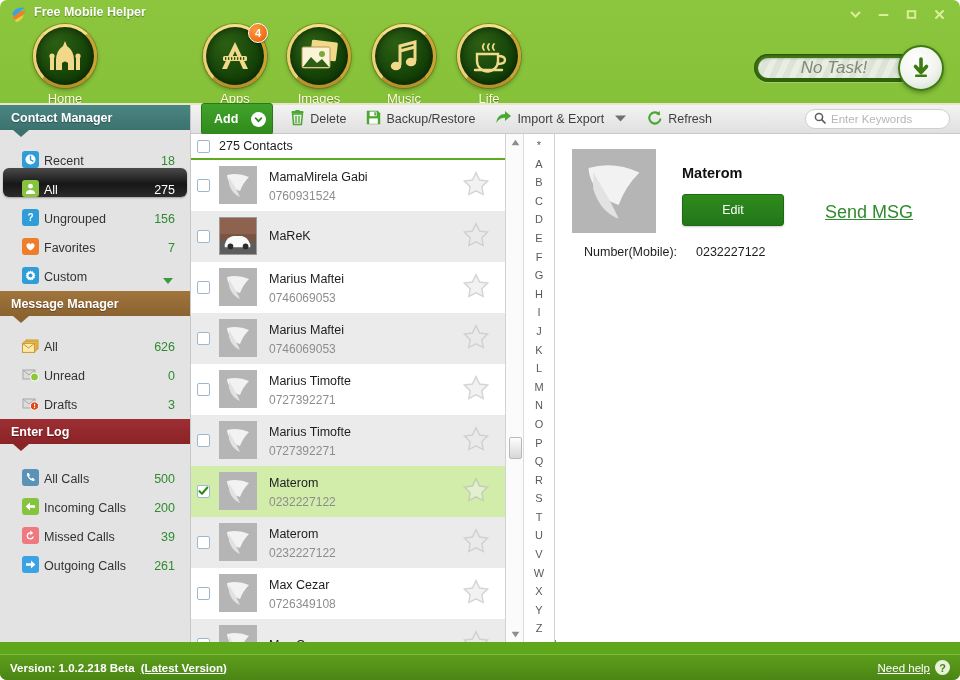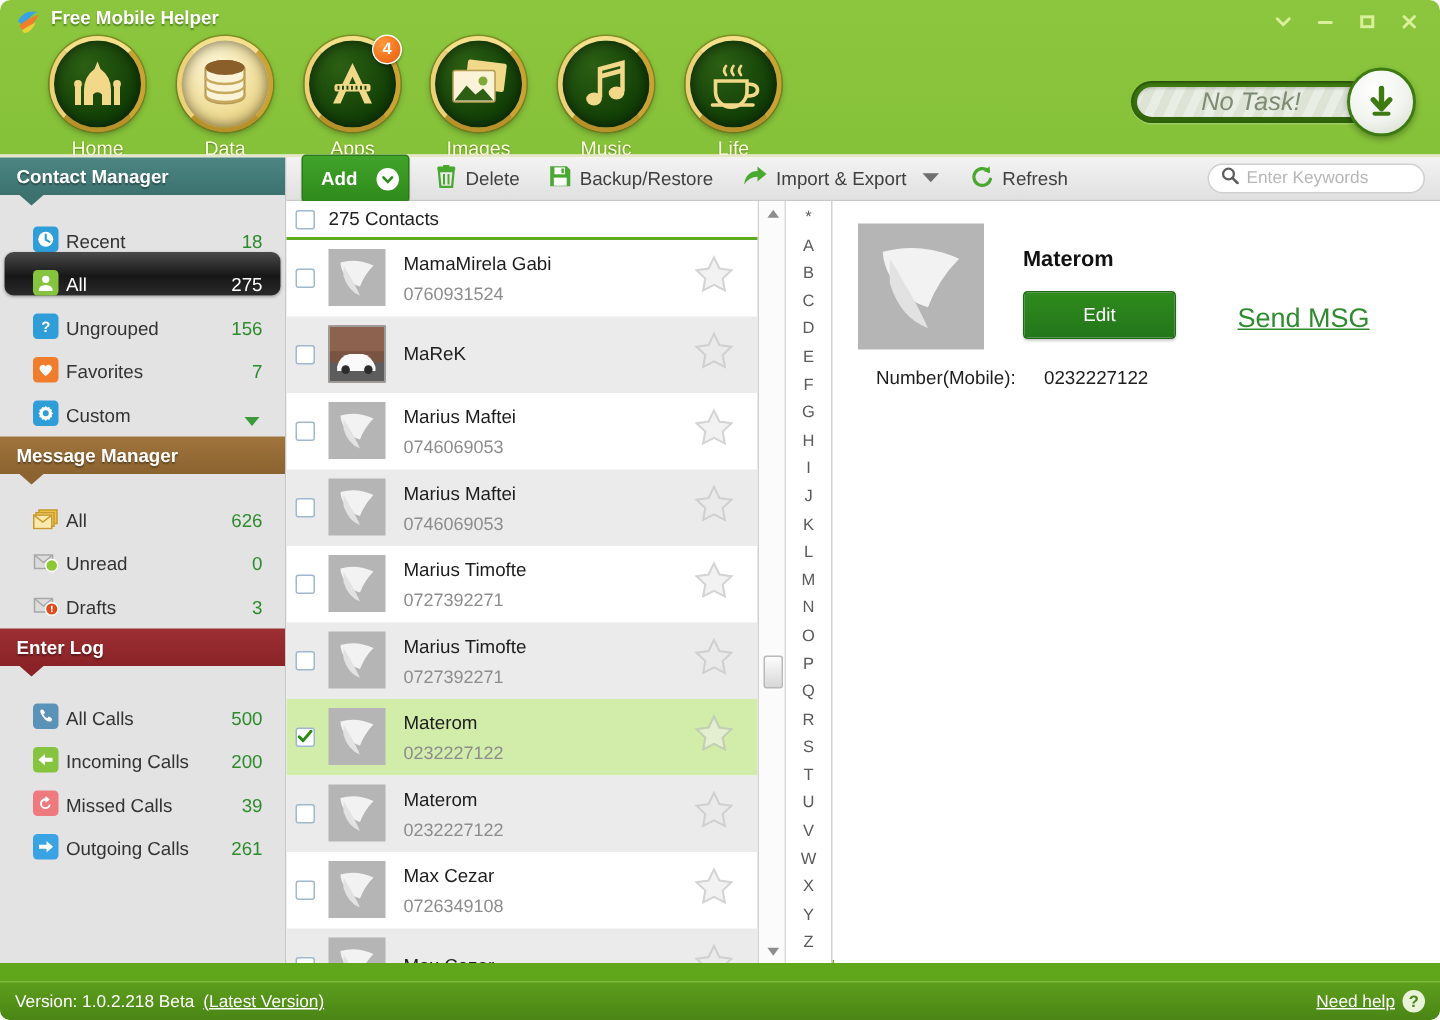--- a/index.html
+++ b/index.html
@@ -238,21 +238,21 @@
   }
   .d-lbl { position:absolute; left:28px; top:111px; font-size:12.5px; color:#1d1d1d; }
   .d-val { position:absolute; left:140px; top:111px; font-size:12.5px; color:#1d1d1d; }
 
   
   .status {
     position:absolute; left:0; bottom:0; width:960px; height:26px;
     background:linear-gradient(180deg,#5d9e1c,#4a8515);
     display:flex; align-items:center; border-top:1px solid #7cb93a;
   }
-  .st-left { margin-left:10px; font-size:11.5px; color:#fff; }
+  .st-left { margin-left:10px; font-size:11.5px; color:#fff;font-weight:bold; }
   .st-link { color:#fff; text-decoration:underline; cursor:pointer; }
   .st-right {
     position:absolute; right:10px; display:flex; align-items:center; gap:5px;
     font-size:11.5px; color:#fff;
   }
   .st-right .qm {
     width:15px;height:15px;border-radius:50%;background:#e9f3da;color:#4a8515;
     font-size:11px;font-weight:bold;display:flex;align-items:center;justify-content:center;
     cursor:pointer;
   }
@@ -305,33 +305,20 @@
           <rect x="5" y="22" width="4" height="12" fill="#f2d98a"></rect>
           <rect x="31" y="22" width="4" height="12" fill="#f2d98a"></rect>
           <circle cx="7" cy="20" r="2.6" fill="#f2d98a"></circle>
             <circle cx="33" cy="20" r="2.6" fill="#f2d98a"></circle>
           <path d="M17 34 L17 27 Q20 24 23 27 L23 34Z" fill="#1b4a0a"></path>
         </svg>
       </div>
       <div class="navlabel">Home</div>
     </div>
 
-    <div class="navitem" style="left:105px">
-      <div class="navcircle light">
-        <svg width="42" height="42" viewBox="0 0 42 42">
-          <ellipse cx="21" cy="10" rx="13" ry="5" fill="#6b4a22"></ellipse>
-          <path d="M8 10 v19 a13 5 0 0 0 26 0 V10" fill="#fbf3d8" stroke="#b79a52" stroke-width="1.4"></path>
-          <ellipse cx="21" cy="10" rx="13" ry="5" fill="#8a5f2a"></ellipse>
-          <path d="M8 16 a13 5 0 0 0 26 0" fill="none" stroke="#c6a95f" stroke-width="1.6"></path>
-          <path d="M8 22 a13 5 0 0 0 26 0" fill="none" stroke="#c6a95f" stroke-width="1.6"></path>
-          <path d="M8 28 a13 5 0 0 0 26 0" fill="none" stroke="#c6a95f" stroke-width="1.6"></path>
-        </svg>
-      </div>
-      <div class="navlabel">Data</div>
-    </div>
 
     <div class="navitem" style="left:190px">
       <div class="navcircle">
         <svg width="42" height="40" viewBox="0 0 42 40">
           <path d="M21 6 L34 33 L29 33 L21 15 L13 33 L8 33 Z" fill="#f2d98a"></path>
           <rect x="9" y="20" width="24" height="5" rx="1.5" fill="#f2d98a"></rect>
           <g fill="#1b4a0a">
             <rect x="11" y="21.2" width="1.3" height="2.6"></rect>
               <rect x="14" y="21.2" width="1.3" height="2.6"></rect>
             <rect x="17" y="21.2" width="1.3" height="2.6"></rect>

